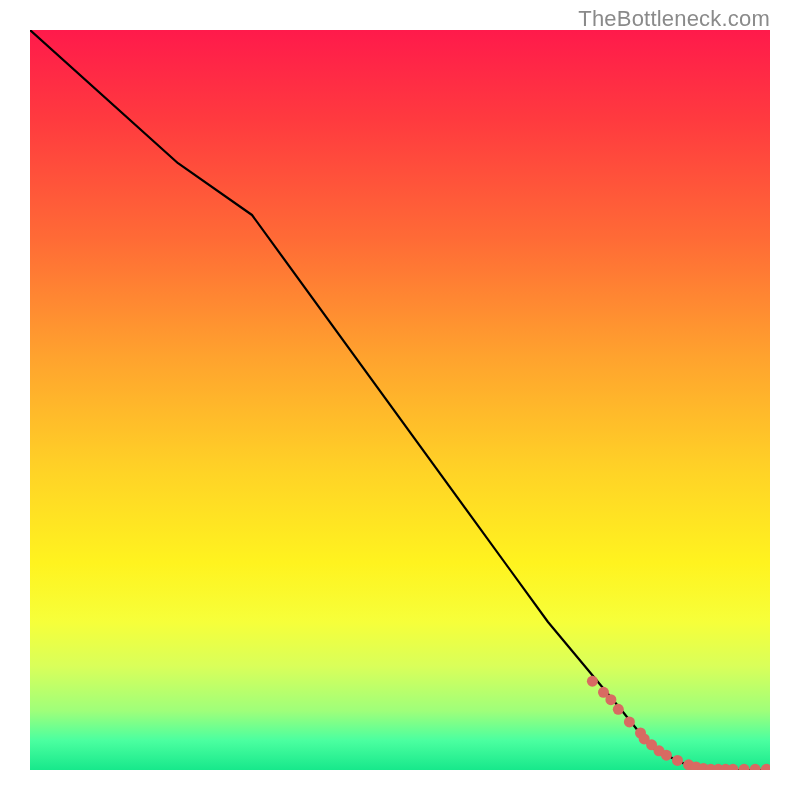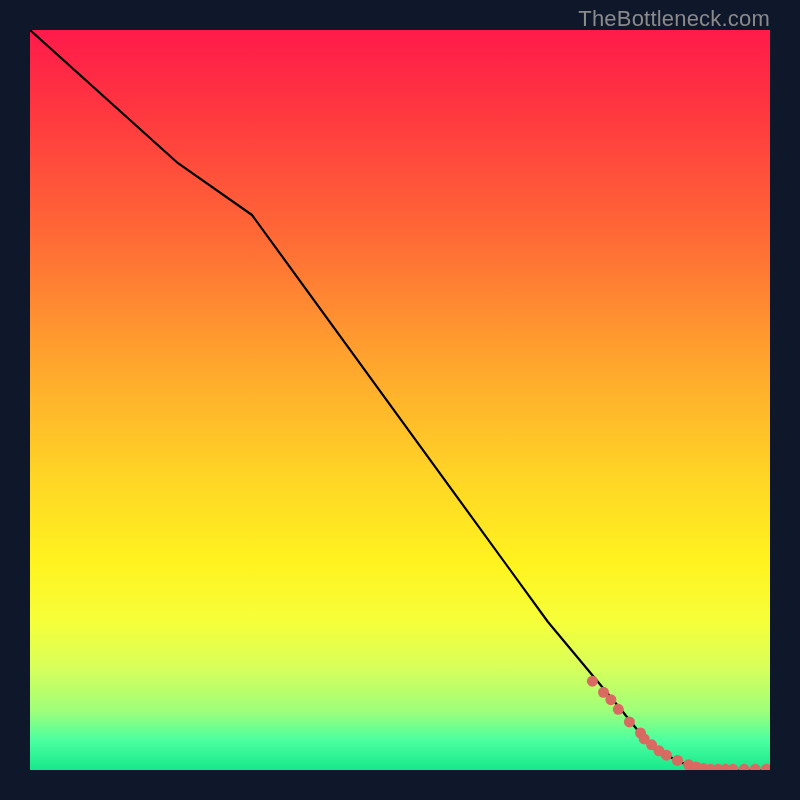--- a/index.html
+++ b/index.html
@@ -8,21 +8,21 @@
     width: 800px;
     height: 800px;
     background: #000;
     overflow: hidden;
     font-family: Arial, Helvetica, sans-serif;
   }
   .frame {
     position: relative;
     width: 800px;
     height: 800px;
-    background: #0f172a;
+    background: #ffffff;
   }
   .plot {
     position: absolute;
     left: 30px;
     top: 30px;
     width: 740px;
     height: 740px;
     
     background: linear-gradient(
       to bottom,

